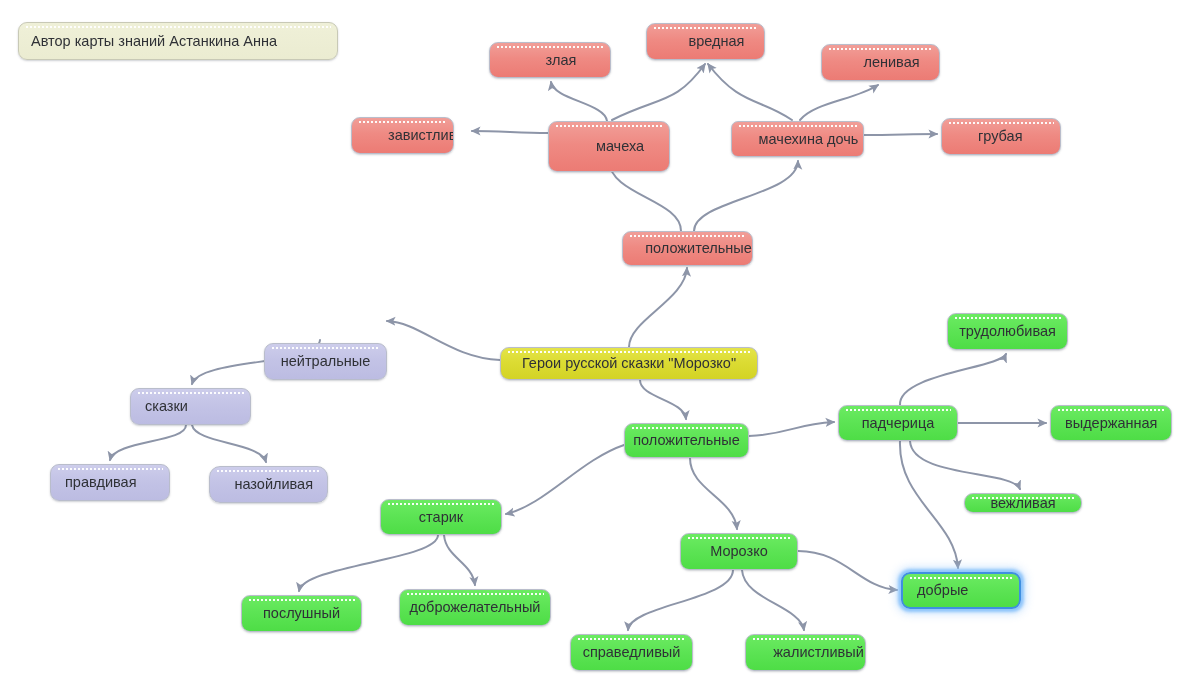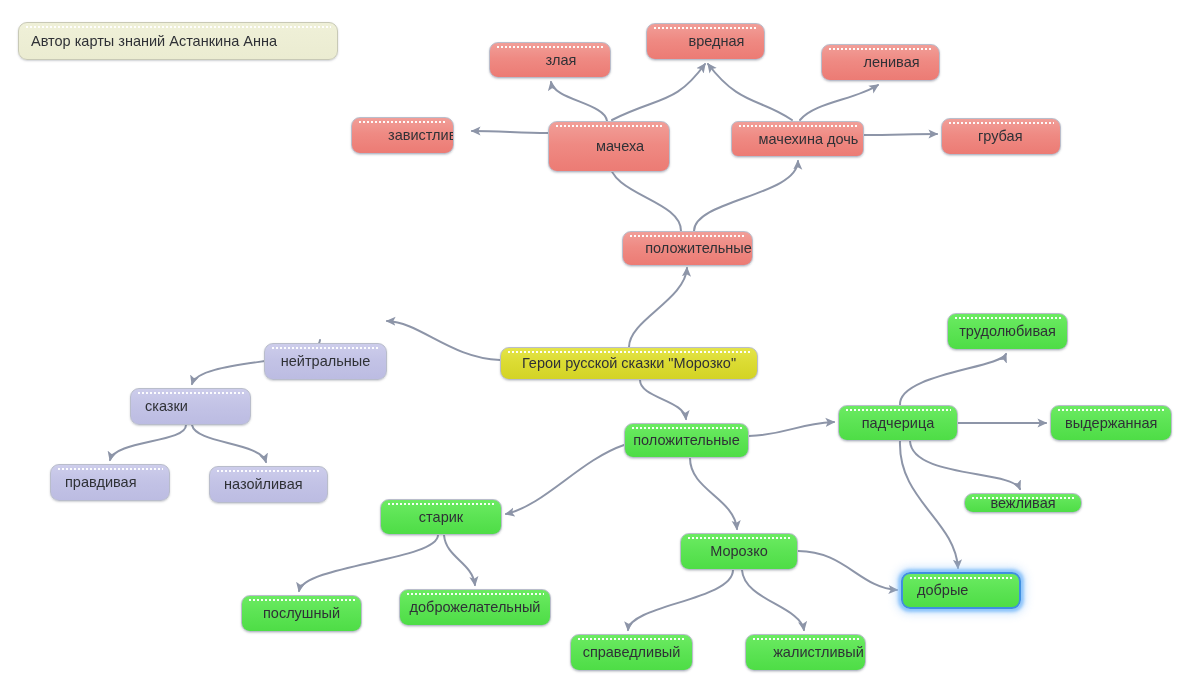--- a/index.html
+++ b/index.html
@@ -173,21 +173,21 @@
       </div>
       <div class="node n-purple" style="left: 264px; top: 303px; width: 123px; height: 37px; justify-content: center; margin-top: 40px;">
         <span class="label">нейтральные</span>
       </div>
       <div class="node n-purple" style="left: 130px; top: 388px; width: 121px; height: 37px; justify-content: flex-start;">
         <span class="label">сказки</span>
       </div>
       <div class="node n-purple" style="left: 50px; top: 464px; width: 120px; height: 37px; justify-content: flex-start;">
         <span class="label">правдивая</span>
       </div>
-      <div class="node n-purple" style="left: 209px; top: 466px; width: 119px; height: 37px; justify-content: flex-start;">
+      <div class="node n-purple" style="left: 209px; top: 466px; width: 119px; height: 37px; justify-content: flex-end; border-radius: 11px;">
         <span class="label">назойливая</span>
       </div>
       <div class="node n-green" style="left: 624px; top: 423px; width: 125px; height: 35px; justify-content: center;">
         <span class="label">положительные</span>
       </div>
       <div class="node n-green" style="left: 838px; top: 405px; width: 120px; height: 36px; justify-content: center;">
         <span class="label">падчерица</span>
       </div>
       <div class="node n-green" style="left: 947px; top: 313px; width: 121px; height: 37px; justify-content: center;">
         <span class="label">трудолюбивая</span>

